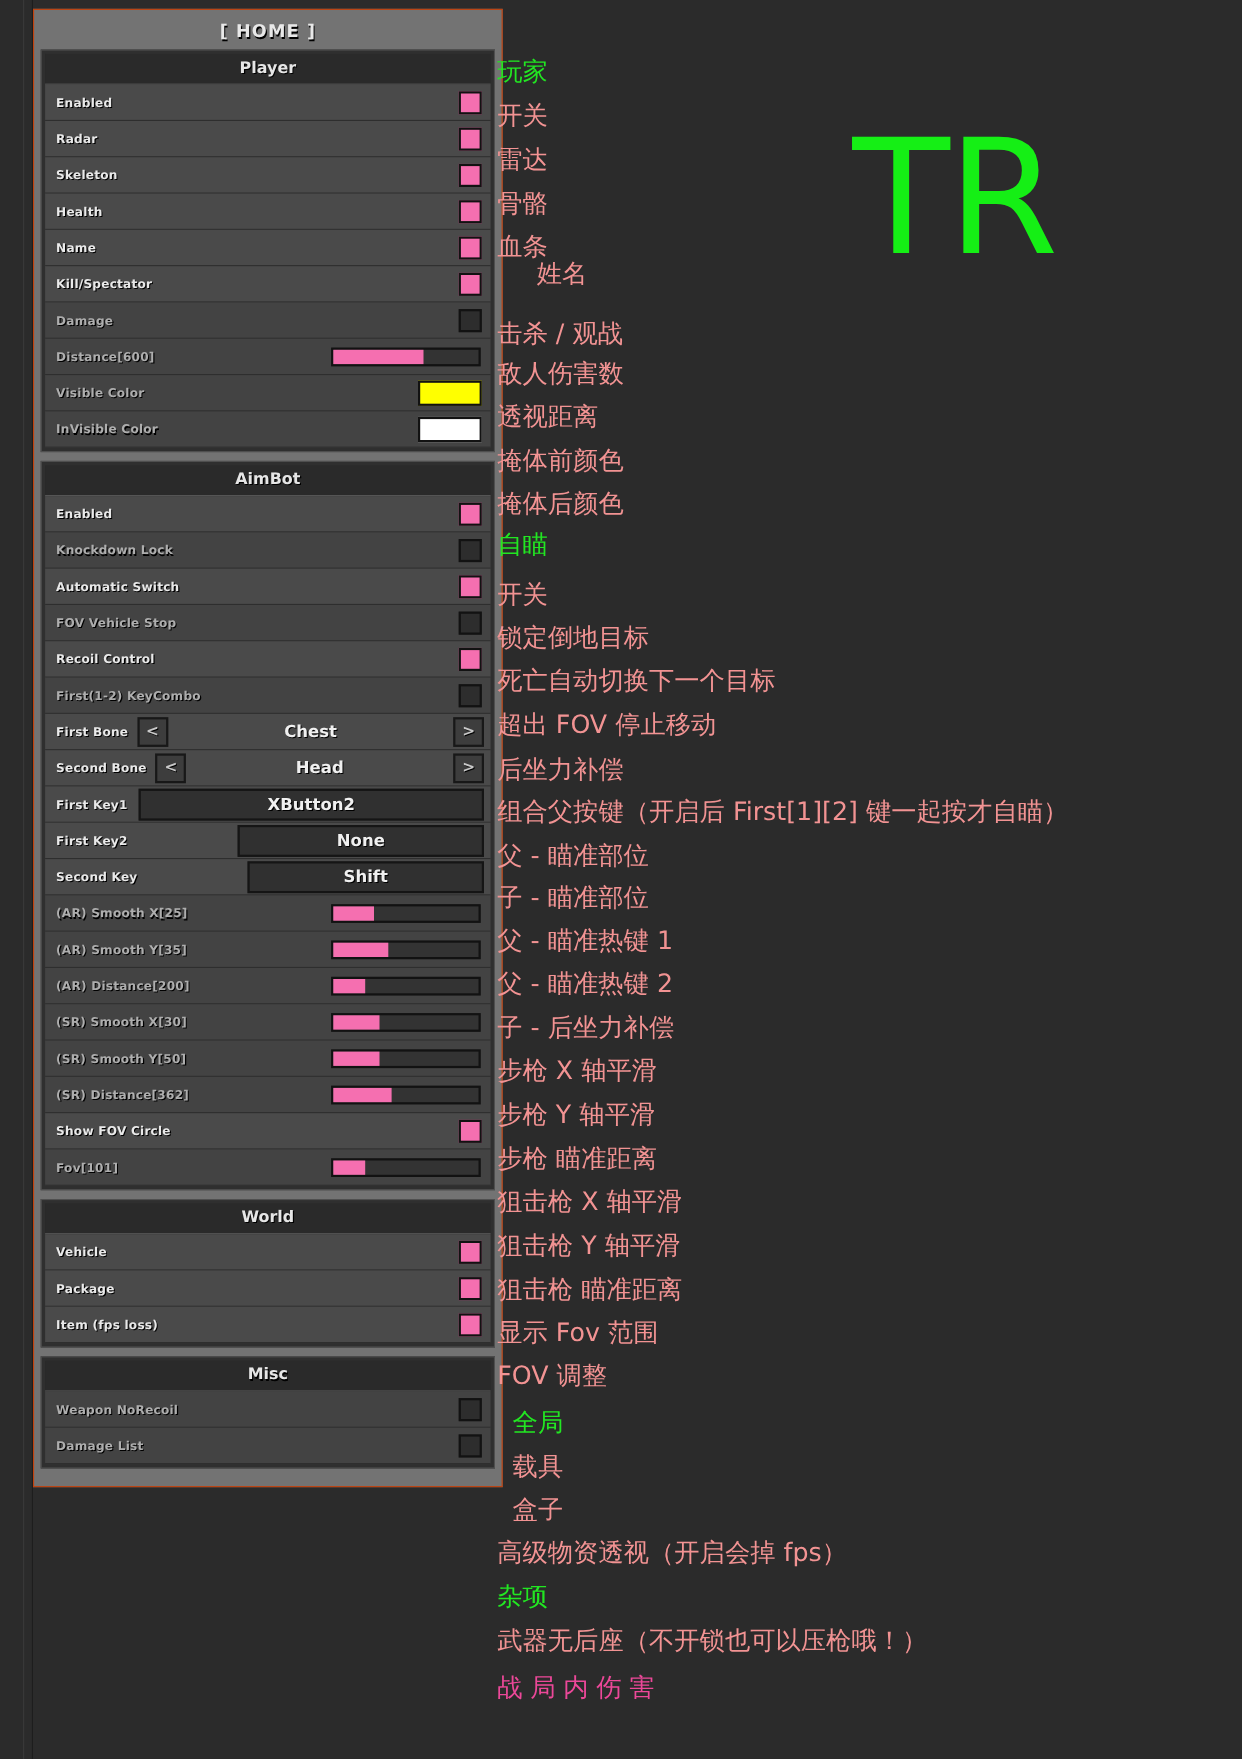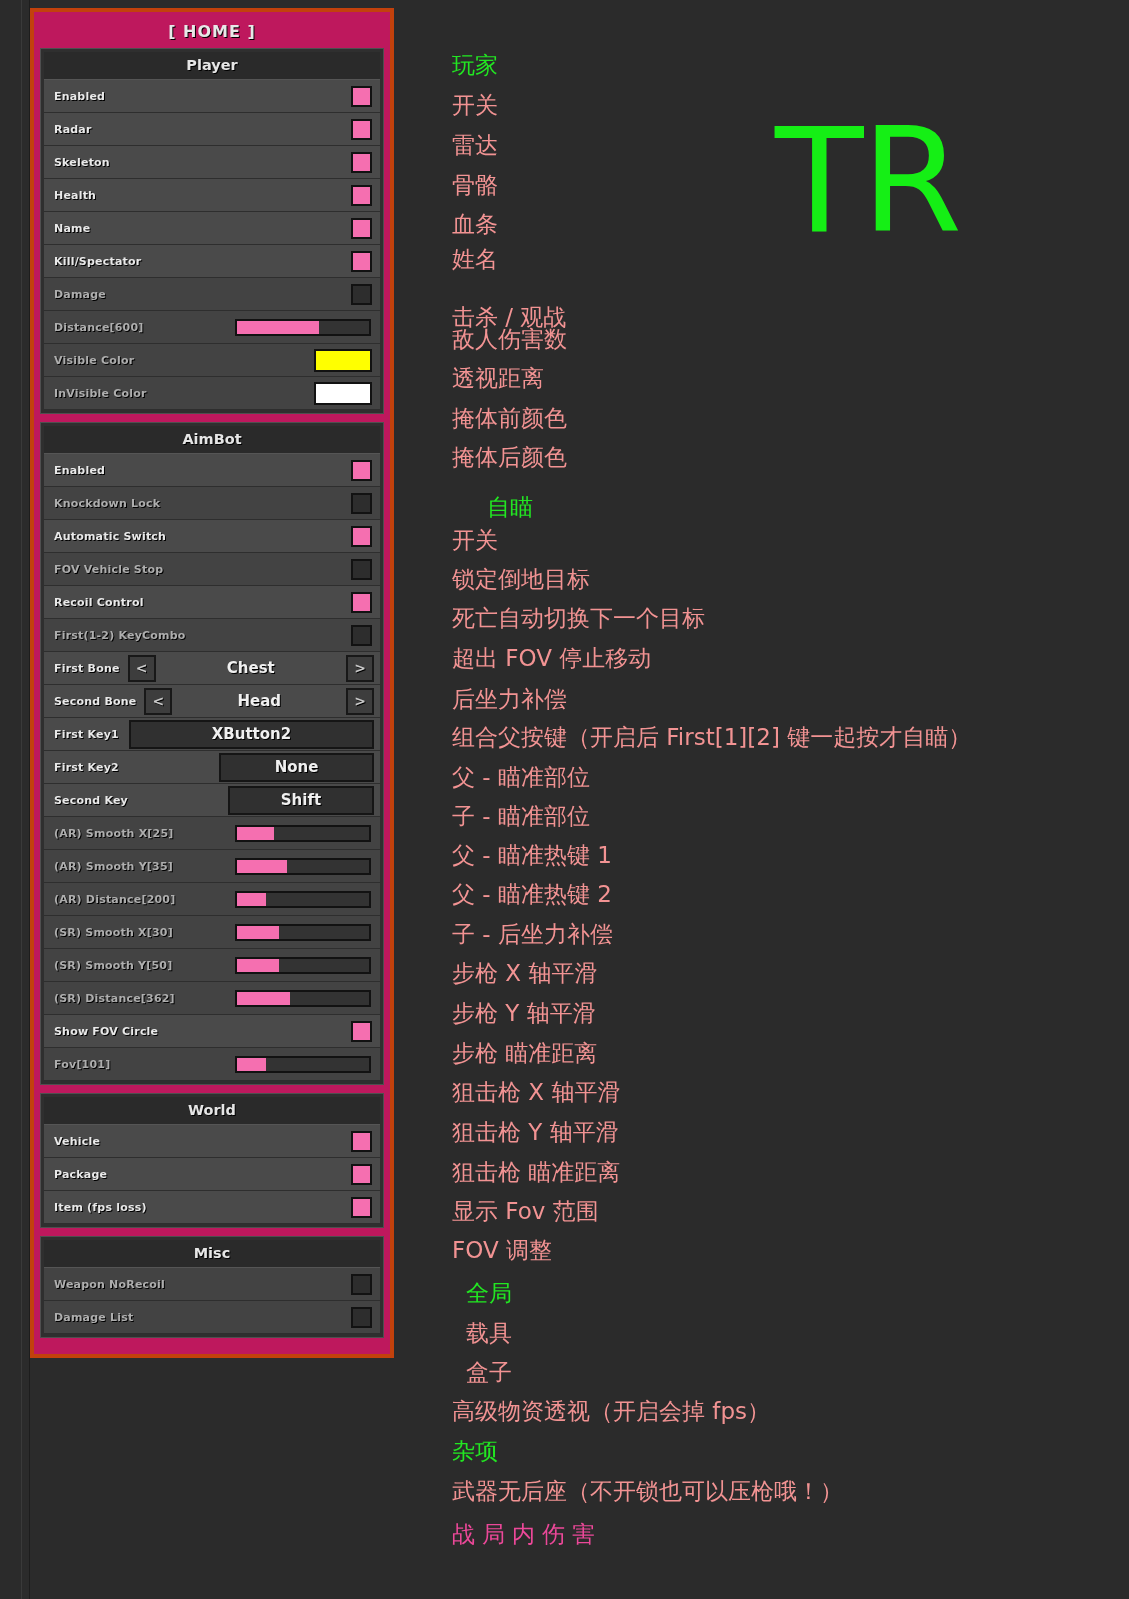--- a/index.html
+++ b/index.html
@@ -10,23 +10,23 @@
     overflow:hidden;
     position:relative;
   }
   
   .edge-strip{position:absolute;top:0;bottom:0;width:1px;background:#3a3a3a;}
   .edge-strip.a{left:21px;}
   .edge-strip.b{left:29px;background:#1d1d1d;}
 
   
   #menu{
-    position:absolute;left:30px;top:8px;width:364px;
-    background:#be185d;
-    border:4px solid #c2410c;
+    position:absolute;left:30px;top:8px;width:427px;
+    background:#737373;
+    border:1px solid #c2410c;
     box-sizing:border-box;
     padding:6px 6px 8px 6px;
   }
   .title-bar{
     text-align:center;
     color:#e8e8e8;
     font-size:16px;
     font-weight:bold;
     letter-spacing:1px;
     padding:4px 0 7px 0;
@@ -365,27 +365,27 @@
       </div>
     </div>
 </div>
 
 <div id="annos">
     <div class="anno green" style="top: 50px;">玩家</div>
     <div class="anno" style="top: 90px;">开关</div>
     <div class="anno" style="top: 130px;">雷达</div>
     <div class="anno" style="top: 170px;">骨骼</div>
     <div class="anno" style="top: 209px;">血条</div>
-    <div class="anno" style="top: 244px;">姓名</div>
-    <div class="anno" style="top: 302px;">击杀 / 观战</div>
+    <div class="anno" style="top: 233px; margin-left: 36px;">姓名</div>
+    <div class="anno" style="top: 288px;">击杀 / 观战</div>
     <div class="anno" style="top: 324px;">敌人伤害数</div>
     <div class="anno" style="top: 363px;">透视距离</div>
     <div class="anno" style="top: 403px;">掩体前颜色</div>
     <div class="anno" style="top: 442px;">掩体后颜色</div>
-    <div class="anno green" style="top: 492px; margin-left: 35px;">自瞄</div>
+    <div class="anno green" style="top: 480px;">自瞄</div>
     <div class="anno" style="top: 525px;">开关</div>
     <div class="anno" style="top: 564px;">锁定倒地目标</div>
     <div class="anno" style="top: 603px;">死亡自动切换下一个目标</div>
     <div class="anno" style="top: 643px;">超出 FOV 停止移动</div>
     <div class="anno" style="top: 684px;">后坐力补偿</div>
     <div class="anno" style="top: 722px;">组合父按键（开启后 First[1][2] 键一起按才自瞄）</div>
     <div class="anno" style="top: 762px;">父 - 瞄准部位</div>
     <div class="anno" style="top: 801px;">子 - 瞄准部位</div>
     <div class="anno" style="top: 840px;">父 - 瞄准热键 1</div>
     <div class="anno" style="top: 879px;">父 - 瞄准热键 2</div>

